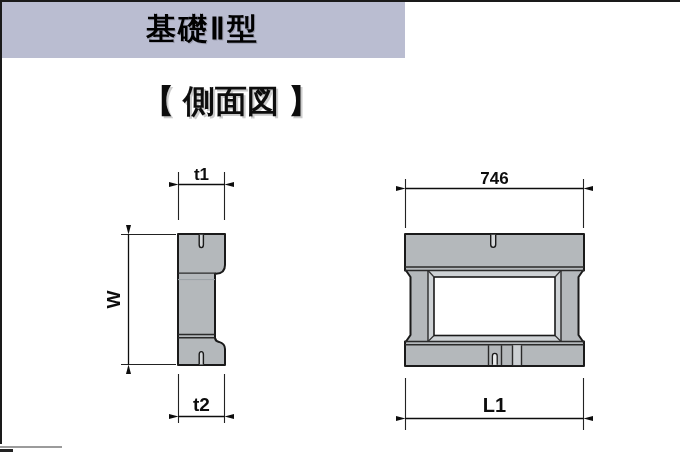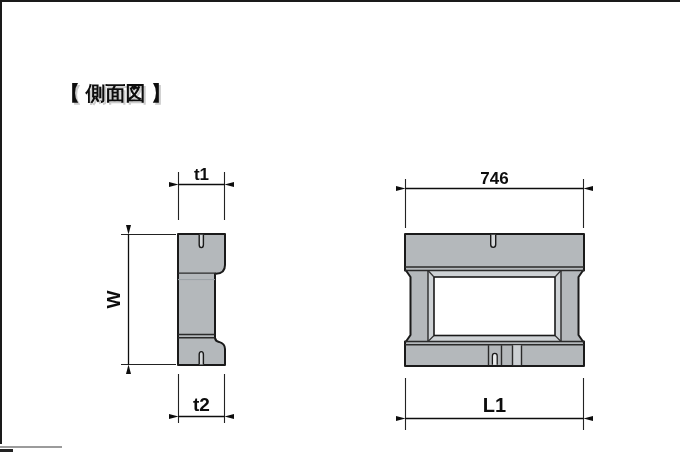--- a/index.html
+++ b/index.html
@@ -14,35 +14,38 @@
   .header-band{
     position:absolute;left:0;top:0;width:405px;height:58px;
     background:#babdd1;display:flex;align-items:center;justify-content:center;
   }
   .page-title{
     font-size:30px;font-weight:bold;color:#000;letter-spacing:2px;
     text-shadow:1px 1px 0 #9b9daf;
   }
   .page-title .numeral{font-family:"Liberation Serif",serif;font-weight:bold;}
   .section-heading{
-    position:absolute;top:80px;font-size:20px;font-weight:bold;color:#0d0d0d;
-    text-align:left;text-shadow:2px 2px 0 #cccccc;white-space:nowrap;
+    position:absolute;top:80px;font-size:32px;font-weight:bold;color:#0d0d0d;
+    text-align:right;text-shadow:2px 2px 0 #cccccc;white-space:nowrap;
   }
   .heading-side{left:60px;width:260px;}
   .heading-plan{left:383px;width:222px;}
   svg.drawing{position:absolute;left:0;top:0;}
   svg .dimtext{
     font-family:"Liberation Sans",sans-serif;font-weight:bold;fill:#0d0d0d;
   }
 </style>
 </head>
 <body>
 
 <div class="page">
 
+  <div class="header-band">
+    <div class="page-title"><span>基礎</span><span class="numeral">Ⅱ</span><span>型</span></div>
+  </div>
 
   <div class="top-border"></div>
   <div class="left-border"></div>
   <div class="bottom-gray-line"></div>
   <div class="bottom-black-chunk"></div>
 
   <div class="section-heading heading-side">【 側面図 】</div>
 
   <svg class="drawing" width="680" height="452" viewBox="0 0 680 452">
     <defs>

